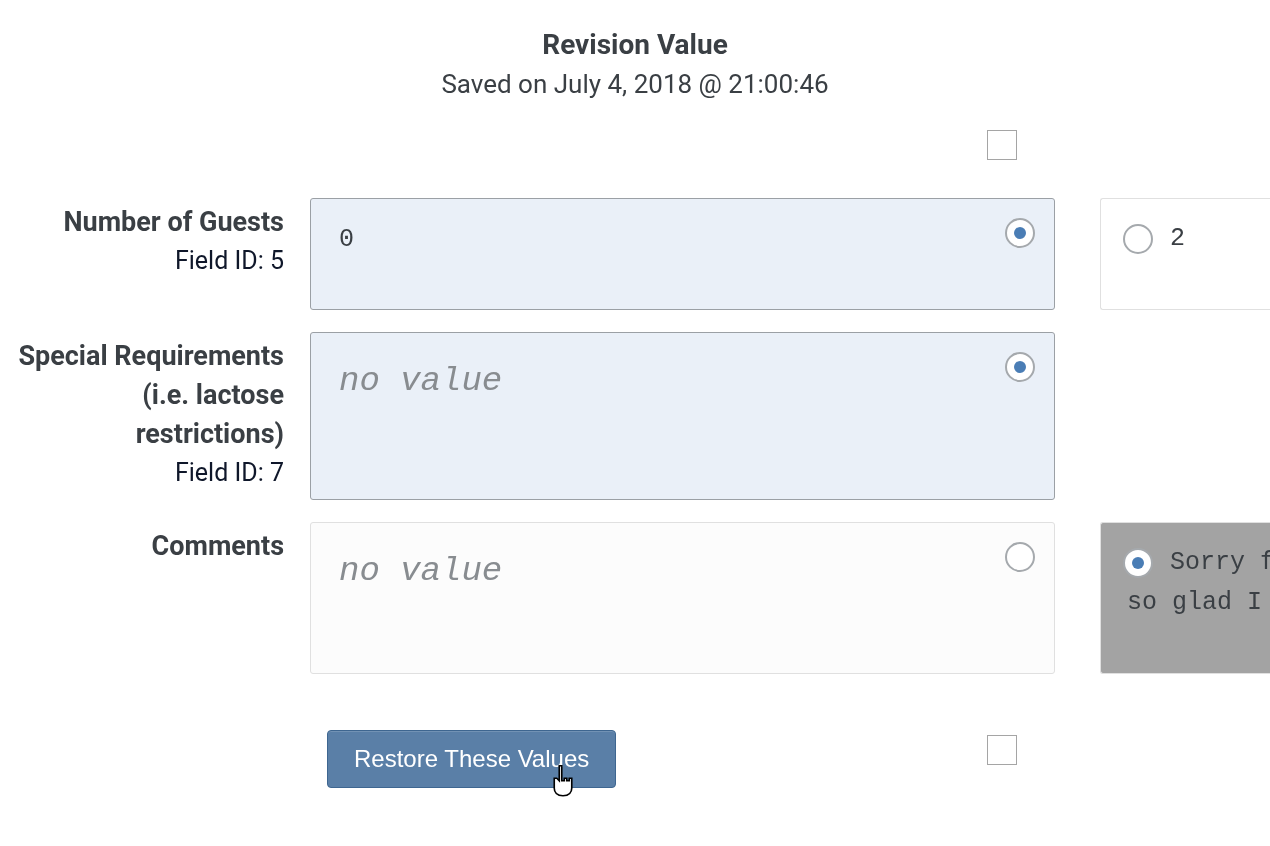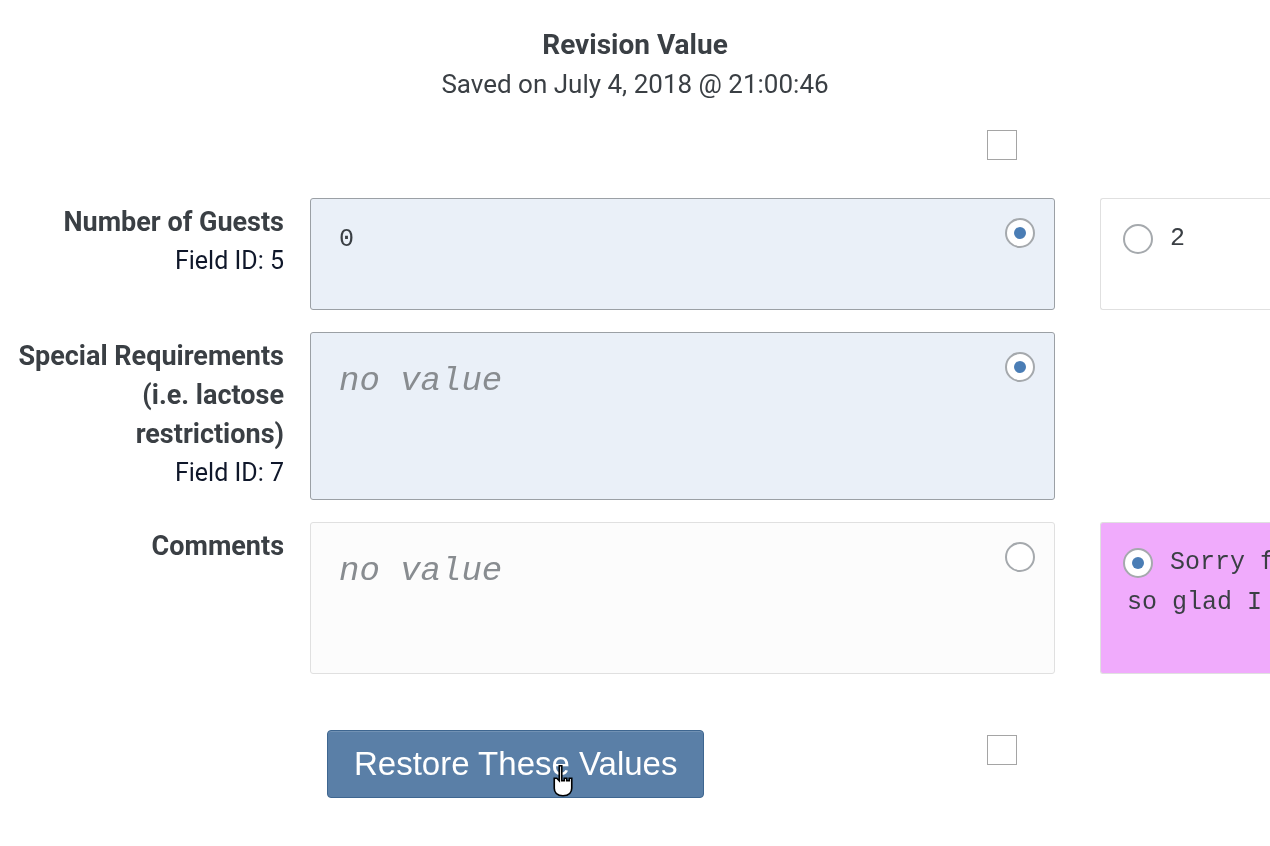--- a/index.html
+++ b/index.html
@@ -135,21 +135,21 @@
       border: 1.5px solid #e0e0e0;
       border-right: none;
       border-radius: 3px 0 0 3px;
       min-height: 112px;
       padding: 20px 0 20px 22px;
       position: relative;
       white-space: nowrap;
       line-height: 1.65;
     }
     .right-value-box.green {
-      background: #f0abfc;
+      background: #a3a3a3;
     }
     .right-radio-holder {
       display: inline-flex;
       vertical-align: top;
       margin-right: 13px;
       margin-top: 5px;
     }
     .right-text-block {
       display: inline-block;
       vertical-align: top;
@@ -169,21 +169,21 @@
       margin-left: -43px;
     }
     .restore-button {
       position: absolute;
       top: 730px;
       left: 327px;
       background: #5a7fa7;
       border: 1px solid #3e6690;
       border-radius: 4px;
       color: #fff;
-      font-size: 33px;
+      font-size: 24px;
       font-weight: 400;
       padding: 14px 26px;
       cursor: pointer;
       box-shadow: inset 0 1px 0 rgba(255,255,255,0.15);
     }
     .cursor-pointer-icon {
       position: absolute;
       top: 763px;
       left: 548px;
       width: 30px;

